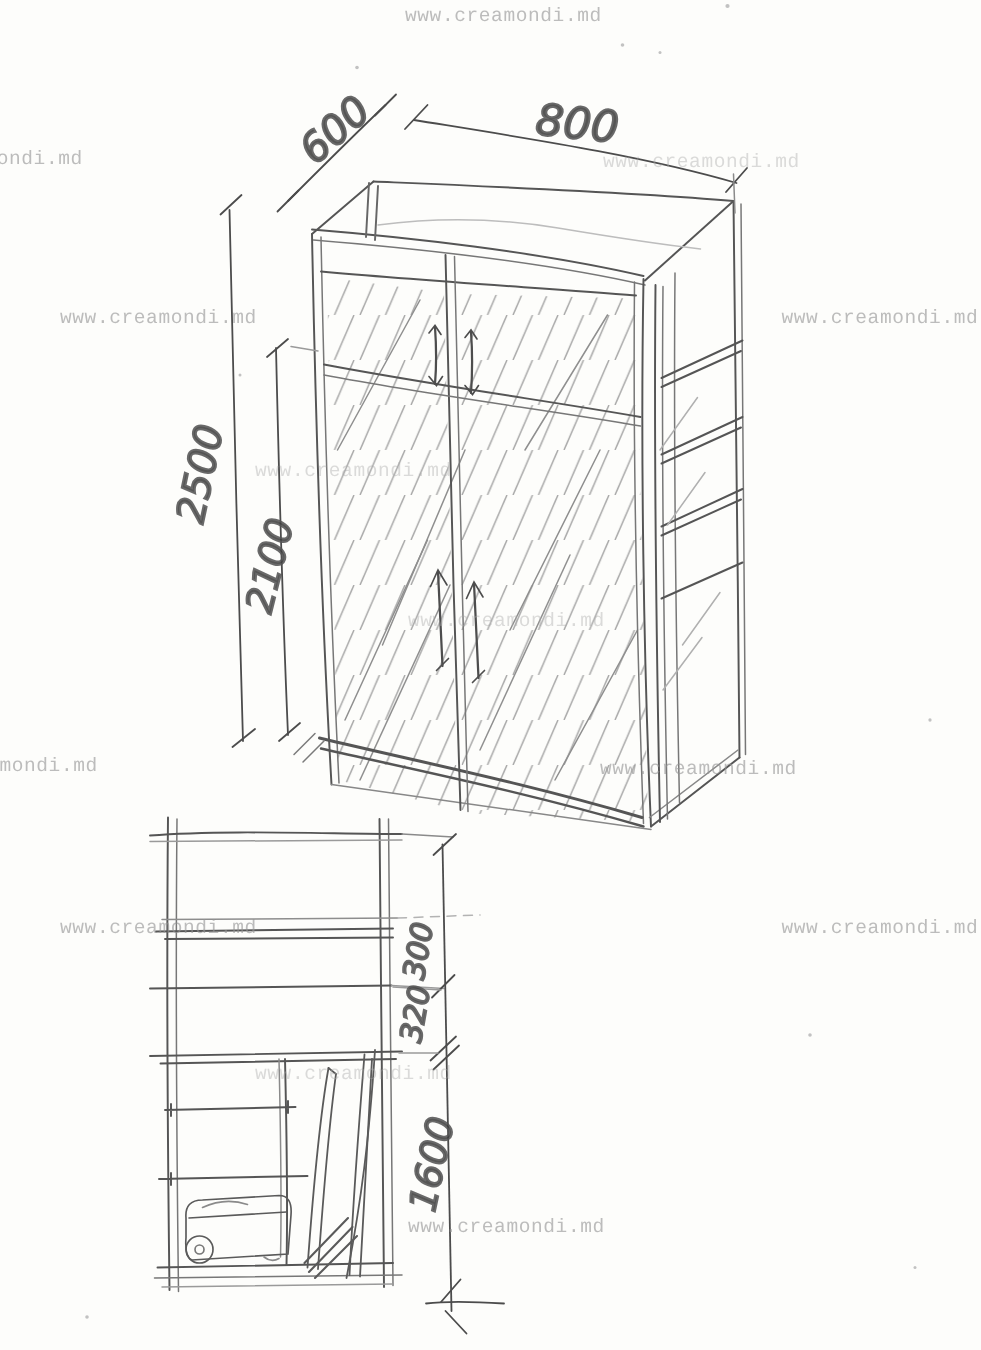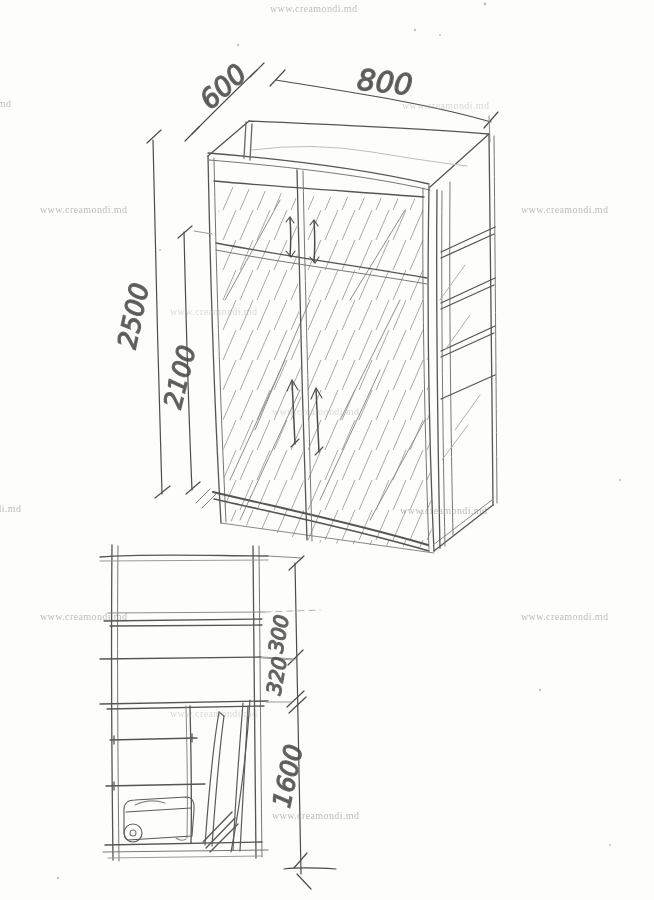--- a/index.html
+++ b/index.html
@@ -10,22 +10,22 @@
   }
   .paper{
     position:relative;
     width:654px;height:900px;
     background:#fdfdfb;
     overflow:hidden;
   }
   .sketch-svg{position:absolute;left:0;top:0;}
   .wm{
     position:absolute;
-    font-family:Liberation Serif, serif;
-    font-size:10px;
+    font-family:Liberation Mono, monospace;
+    font-size:13px;
     letter-spacing:.4px;
     color:rgba(148,148,148,.62);
     white-space:nowrap;
     user-select:none;
   }
   .wm.faint{color:rgba(170,170,170,.42);}
   .dim-text{
     font-family:"DejaVu Sans", sans-serif;
     font-style:italic;
     fill:#3e3e3e;

